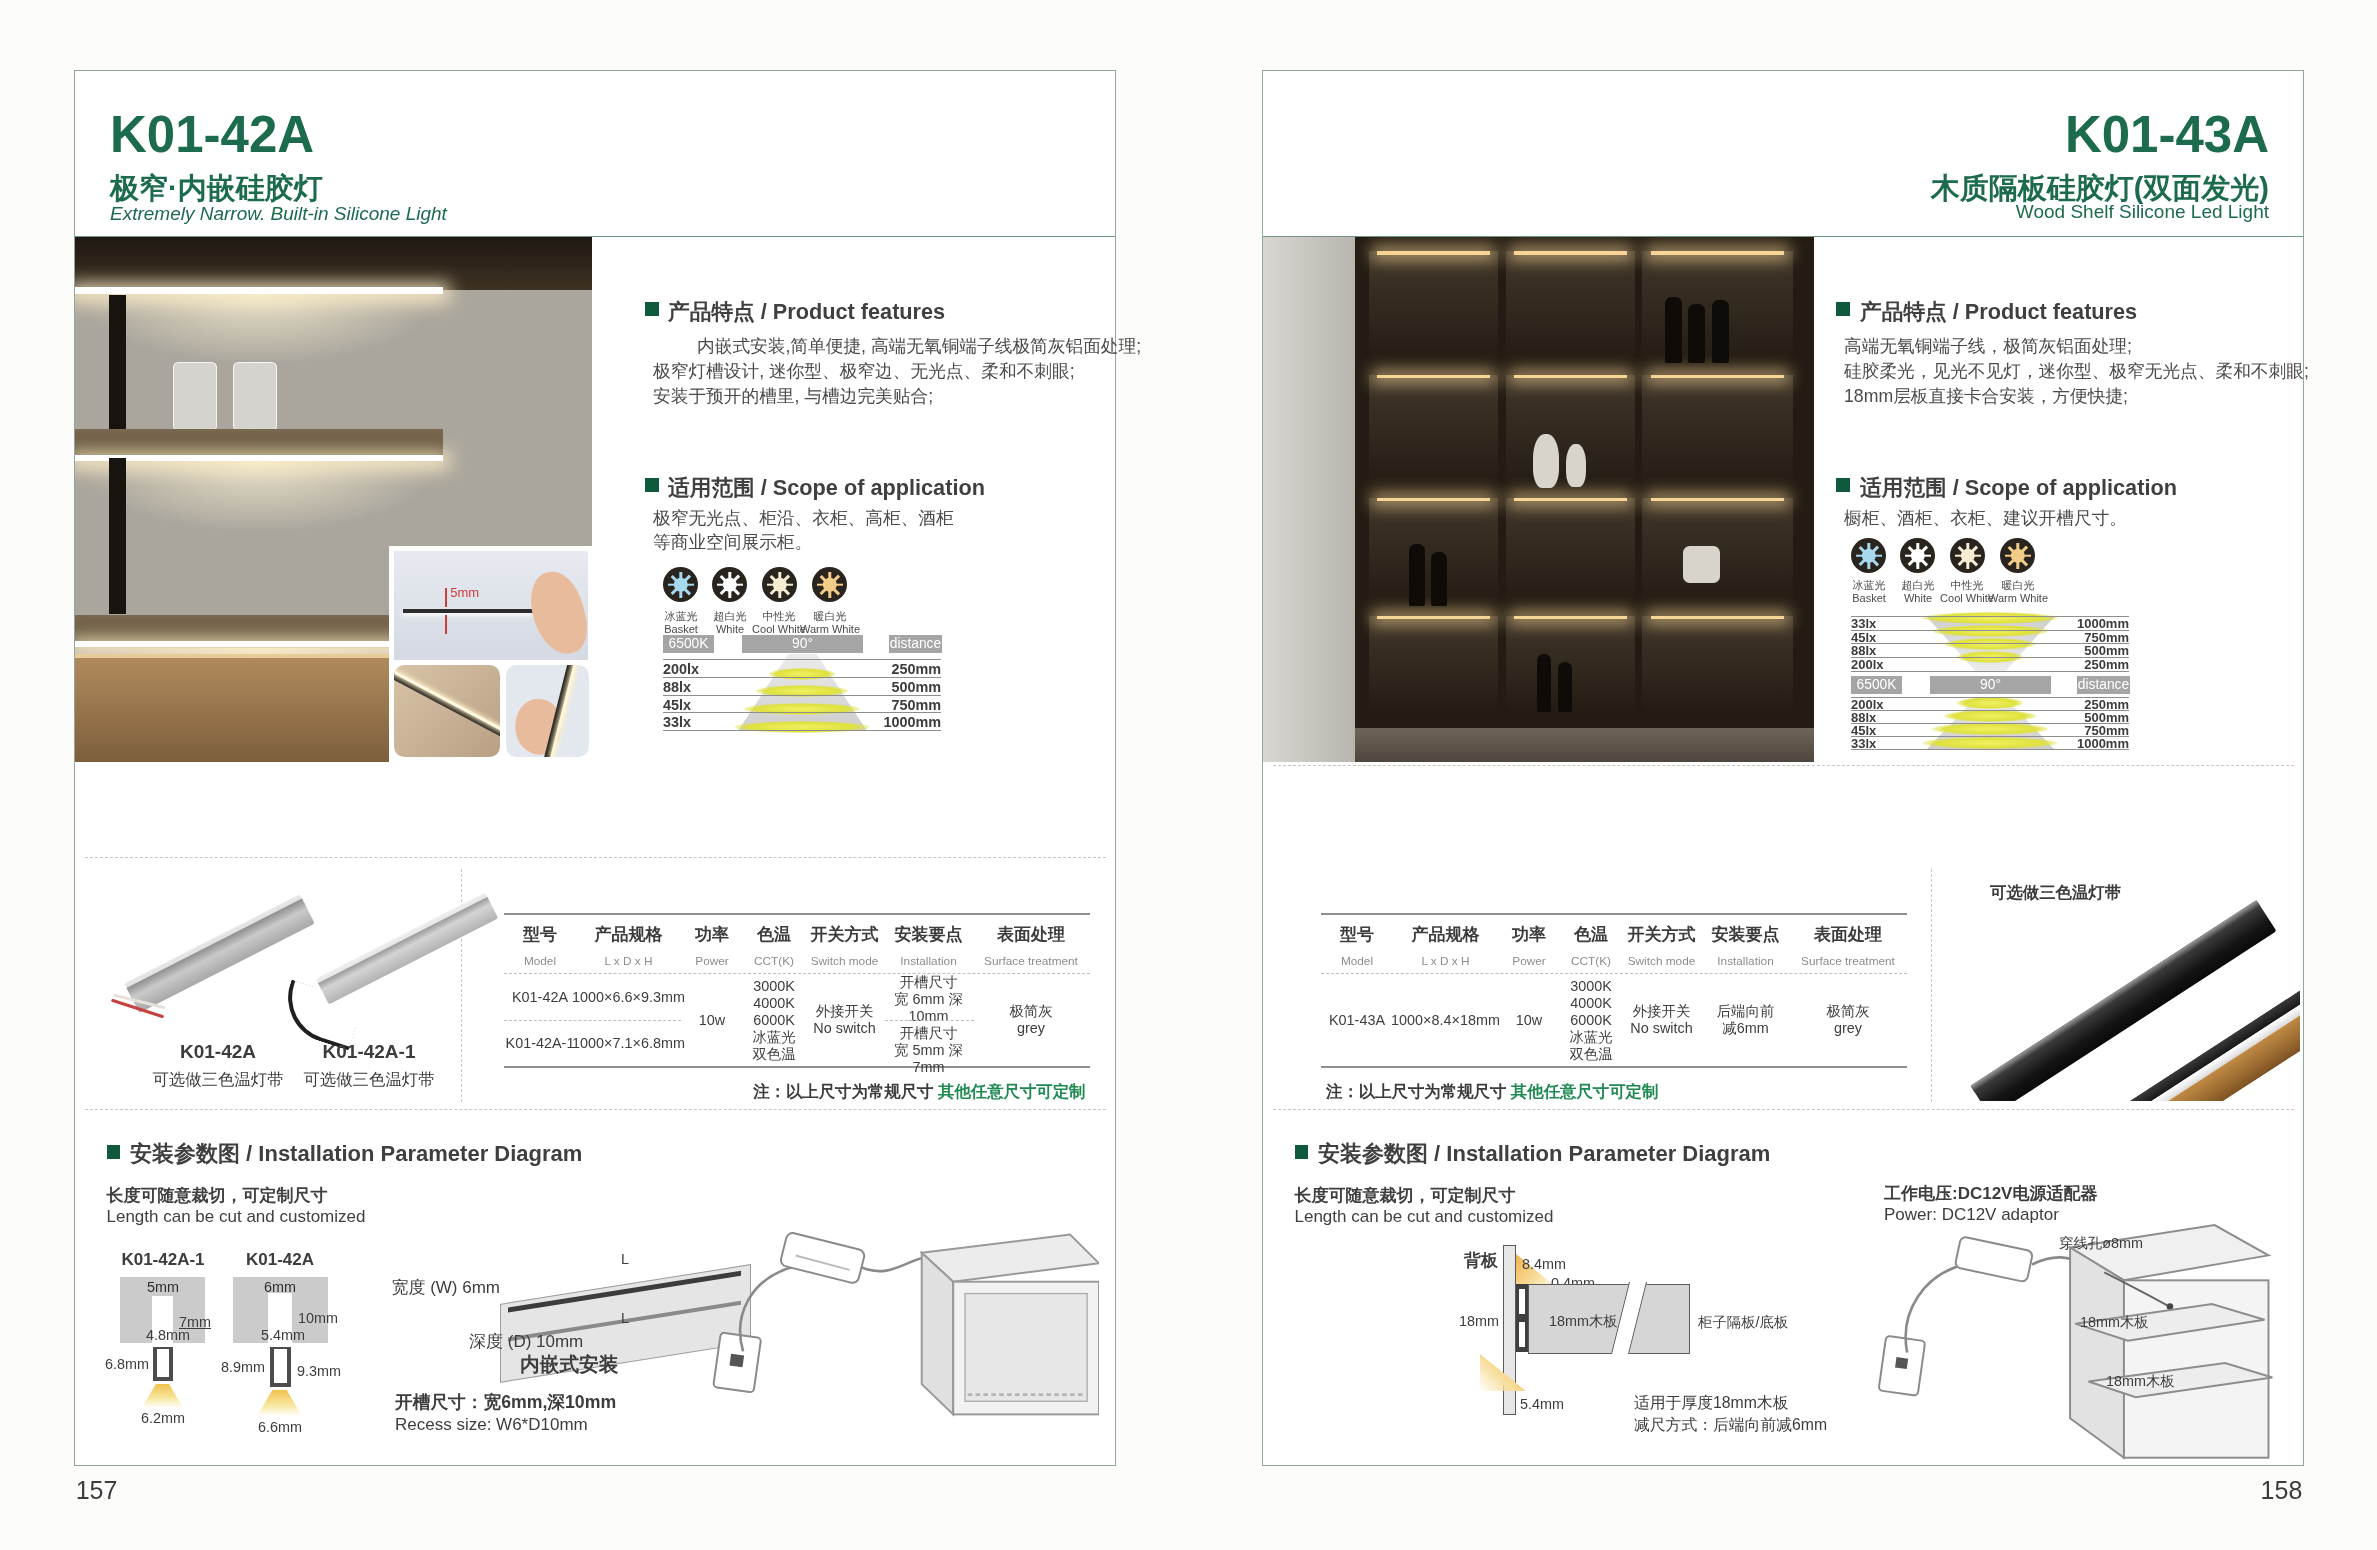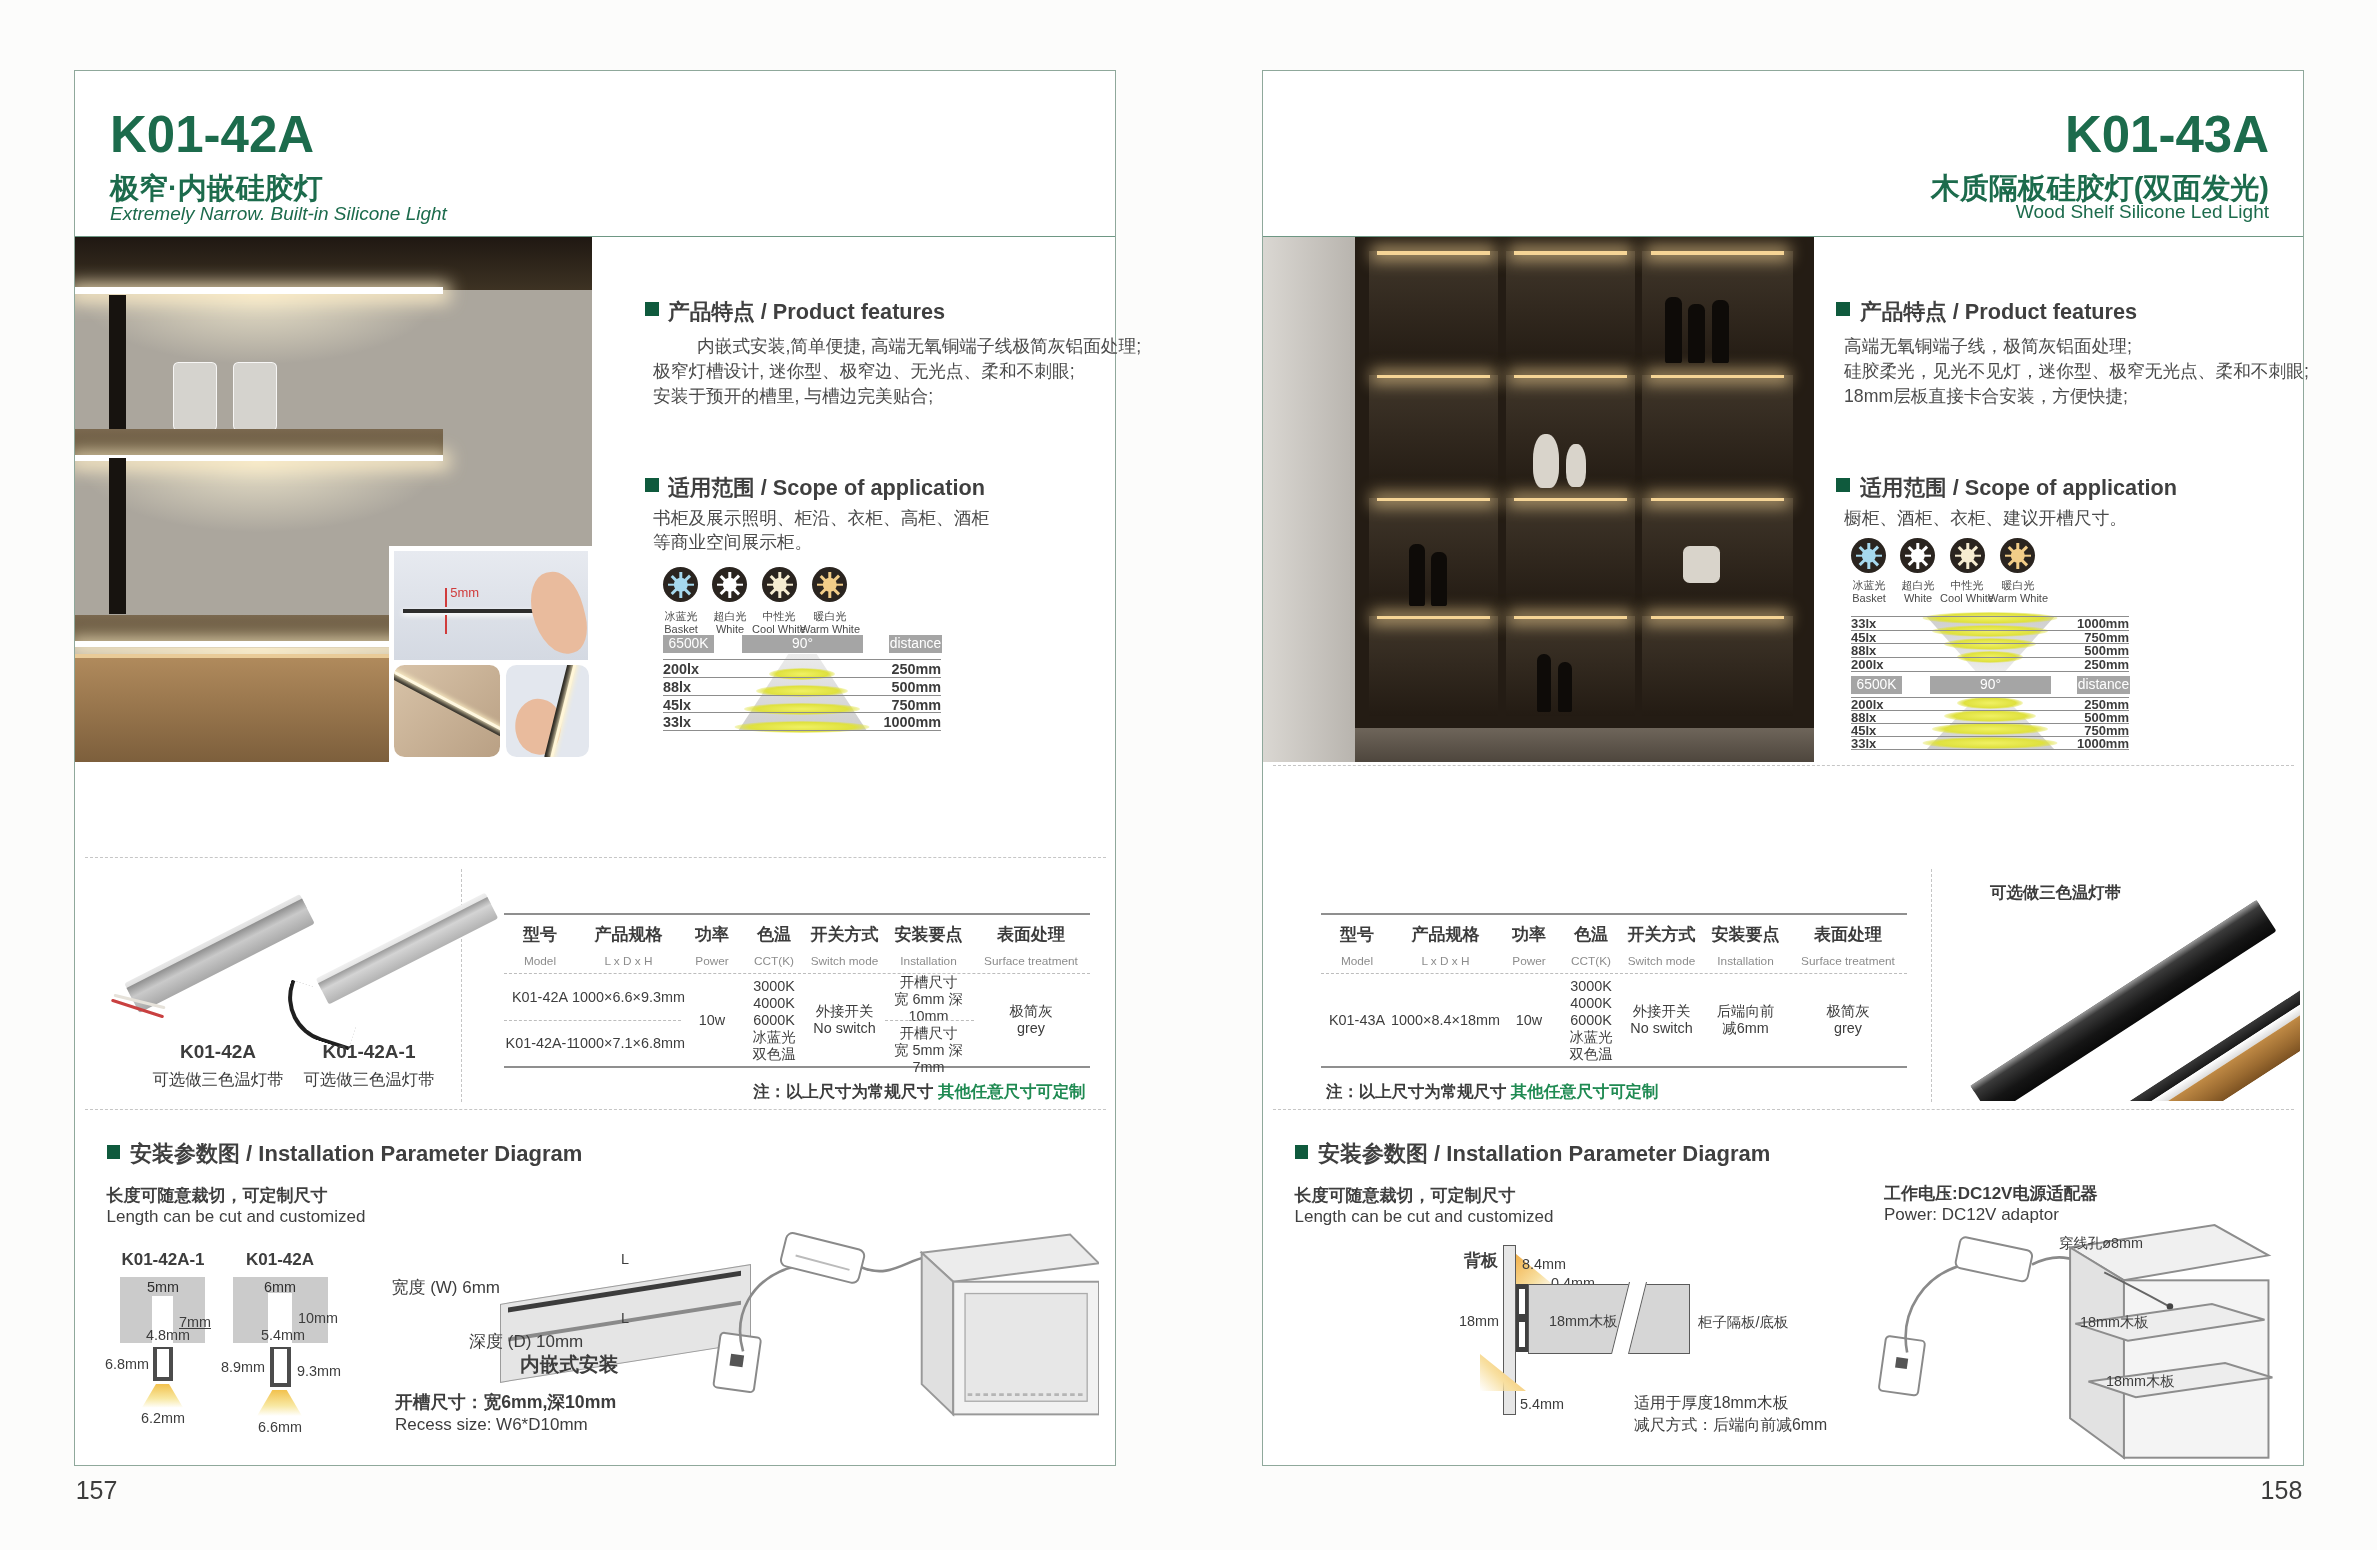--- a/index.html
+++ b/index.html
@@ -123,21 +123,21 @@
   </div>
 
   <div class="bullet" style="left:570px;top:231px;"></div>
   <div class="t sec-h" style="left:593px;top:226px;">产品特点 / Product features</div>
   <div class="t feat" style="left:578px;top:263px;margin-left:44px;">内嵌式安装,简单便捷, 高端无氧铜端子线极简灰铝面处理;</div>
   <div class="t feat" style="left:578px;top:288px;">极窄灯槽设计, 迷你型、极窄边、无光点、柔和不刺眼;</div>
   <div class="t feat" style="left:578px;top:313px;">安装于预开的槽里, 与槽边完美贴合;</div>
 
   <div class="bullet" style="left:570px;top:407px;"></div>
   <div class="t sec-h" style="left:593px;top:402px;">适用范围 / Scope of application</div>
-  <div class="t feat" style="left:578px;top:435px;">书柜及展示照明、柜沿、衣柜、高柜、酒柜</div>
+  <div class="t feat" style="left:578px;top:435px;">极窄无光点、柜沿、衣柜、高柜、酒柜</div>
   <div class="t feat" style="left:578px;top:459px;">等商业空间展示柜。</div>
 
   <div class="icon" style="left:588px;top:496px;">
     <span class="ray" style="background:#a6d9ee;transform:translate(-50%,-50%) rotate(0deg);"></span>
       <span class="ray" style="background:#a6d9ee;transform:translate(-50%,-50%) rotate(45deg);"></span>
       <span class="ray" style="background:#a6d9ee;transform:translate(-50%,-50%) rotate(90deg);"></span>
       <span class="ray" style="background:#a6d9ee;transform:translate(-50%,-50%) rotate(135deg);"></span>
       <span class="core" style="background:#a6d9ee;"></span>
   </div>
   <div class="icon" style="left:637px;top:496px;">

